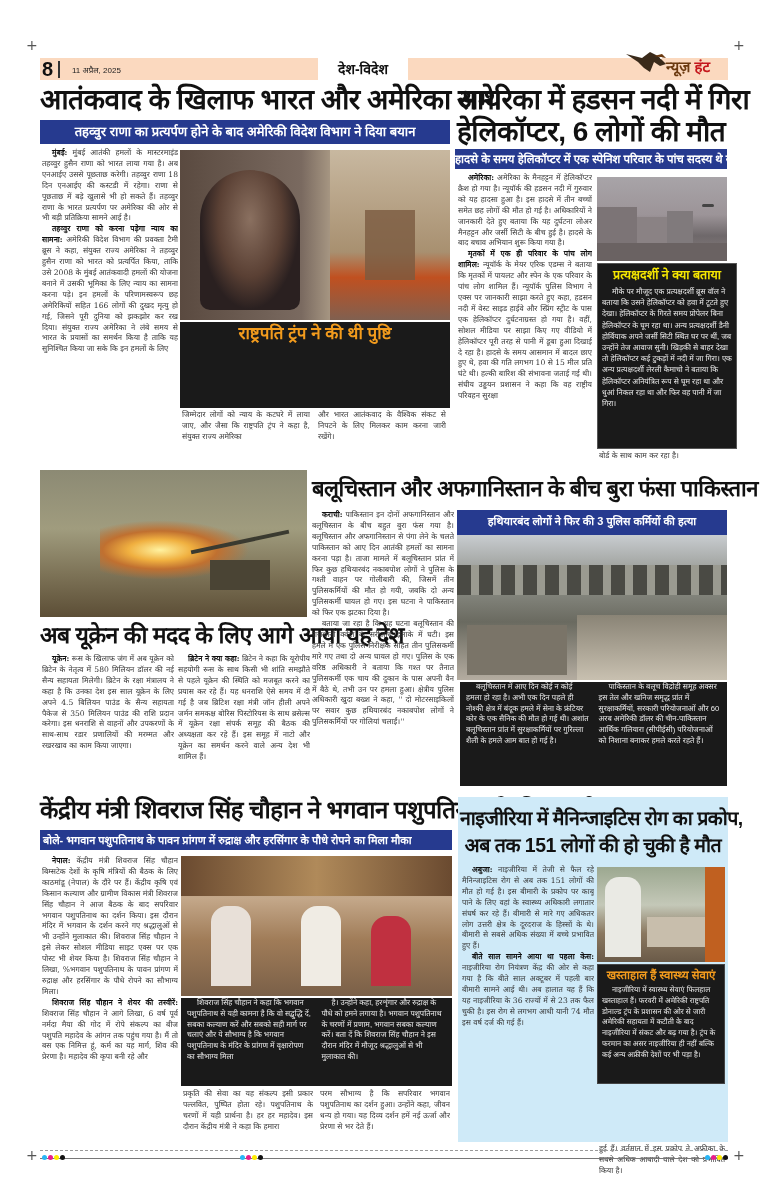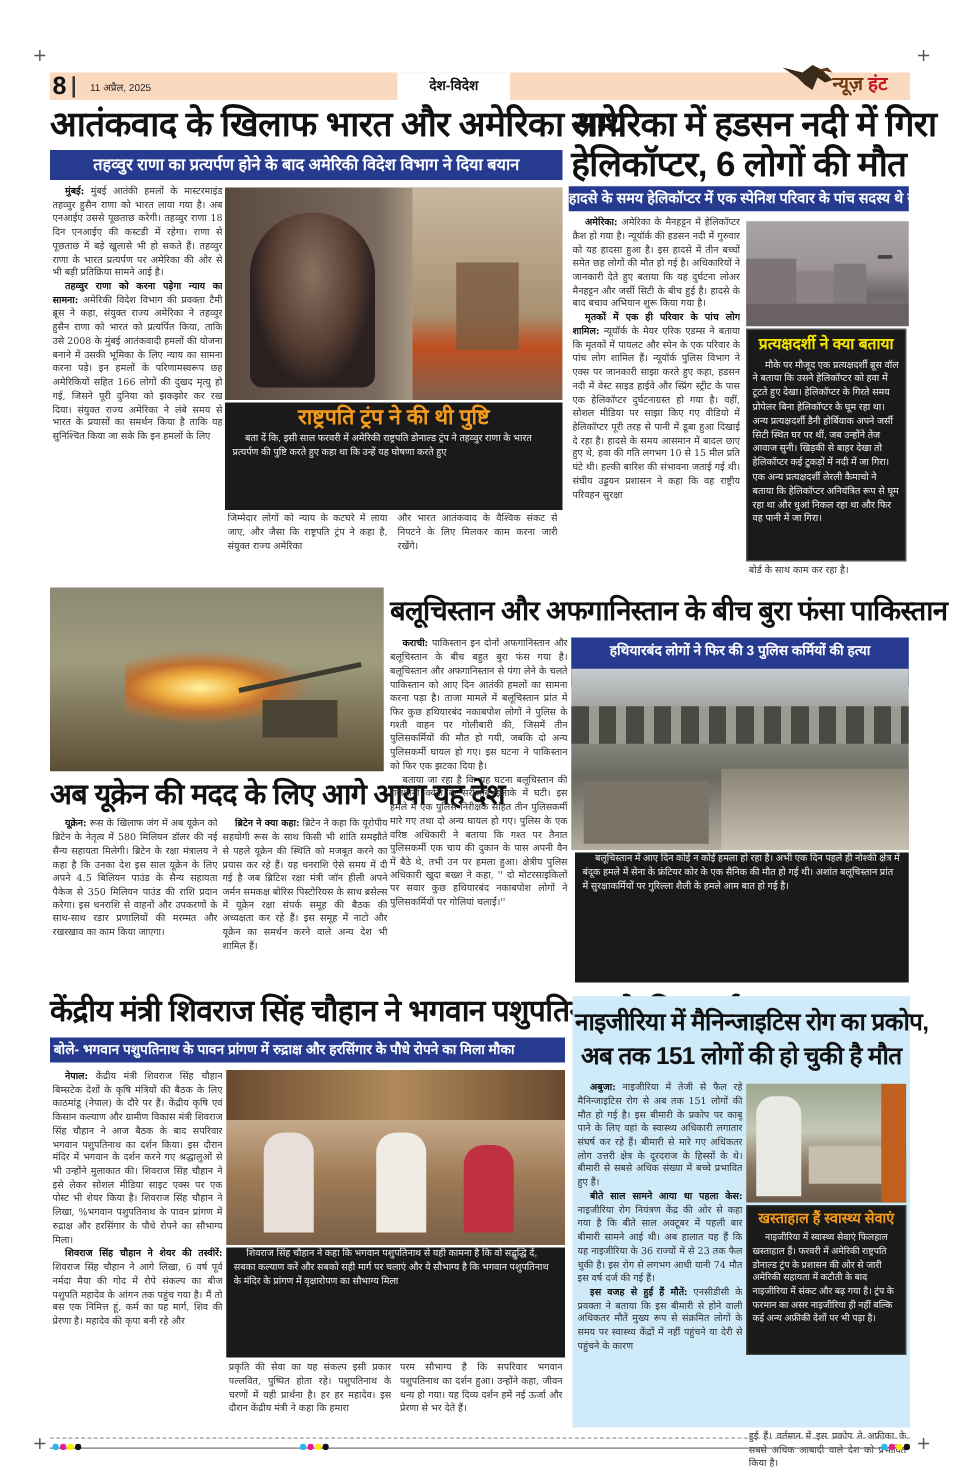--- a/index.html
+++ b/index.html
@@ -4,21 +4,21 @@
 <style>
 *{box-sizing:border-box;margin:0;padding:0}
 html,body{width:768px;height:1187px;background:#fff;overflow:hidden}
 body{position:relative;font-family:"DejaVu Serif",serif;color:#222}
 .abs{position:absolute}
 .crop{position:absolute;color:#555;font-family:"DejaVu Sans",sans-serif;font-size:14px;line-height:14px}
 .headerbar{position:absolute;left:40px;top:58px;width:688px;height:22px;background:#fbd9bf}
 .pageno{position:absolute;left:42px;top:58px;font-family:"Liberation Sans",sans-serif;font-weight:bold;font-size:20px;line-height:22px;color:#111}
 .pagesep{position:absolute;left:58px;top:61px;width:2px;height:17px;background:#333}
 .date{position:absolute;left:72px;top:64px;font-family:"Liberation Sans",sans-serif;font-size:8px;color:#222}
-.section{position:absolute;left:318px;top:58px;width:90px;height:22px;background:#fff;text-align:center;font-family:"Liberation Sans",sans-serif;font-weight:bold;font-size:11px;line-height:22px;color:#111}
+.section{position:absolute;left:318px;top:58px;width:90px;height:22px;background:#fff;text-align:center;font-family:"Liberation Sans",sans-serif;font-weight:bold;font-size:14px;line-height:22px;color:#111}
 .logo{position:absolute;left:624px;top:48px;width:104px;height:32px}
 .logo .bird{position:absolute;left:0;top:0;width:44px;height:30px}
 .logo .txt{position:absolute;left:42px;top:8px;font-family:"Liberation Sans",sans-serif;font-weight:bold;font-size:15px;color:#6b3a10}
 .logo .txt b{color:#c4161c}
 .headline{position:absolute;font-family:"Liberation Sans",sans-serif;font-weight:bold;color:#111;letter-spacing:-0.5px;white-space:nowrap;transform-origin:left top}
 .bluebar{position:absolute;background:#263a8f;color:#fff;font-family:"Liberation Sans",sans-serif;font-weight:bold;text-align:center;white-space:nowrap;overflow:hidden}
 .body{position:absolute;font-size:7.6px;line-height:10.9px;text-align:justify;color:#333;overflow:hidden}
 .body p{text-indent:10px}
 .body b{color:#111}
 .blackbox{position:absolute;background:#1a1a1a;color:#eee;font-family:"Liberation Sans",sans-serif;overflow:hidden}
@@ -62,21 +62,20 @@
 
 <div class="photo" style="left:180px;top:150px;width:270px;height:170px;background:linear-gradient(90deg,#5a4a40 0%,#7a6a60 45%,#b8a890 60%,#c9b8a0 100%)">
   <div style="position:absolute;left:20px;top:20px;width:100px;height:140px;border-radius:50px 50px 10px 10px;background:radial-gradient(ellipse at 50% 35%,#8a7060 0,#5a4034 45%,#2a2020 70%)"></div>
   <div style="position:absolute;left:150px;top:0;width:120px;height:170px;background:linear-gradient(180deg,#c8b8a0,#a89070 60%,#c05020 75%,#806050)"></div>
   <div style="position:absolute;left:185px;top:60px;width:50px;height:70px;background:#7a5a40;opacity:.8"></div>
 </div>
 
 <div class="blackbox" style="left:180px;top:322px;width:270px;height:86px">
   <div class="bx-title" style="color:#f29b1d;font-size:17px;line-height:24px">राष्ट्रपति ट्रंप ने की थी पुष्टि</div>
   <div class="bx-cols">
-    <div>बता दें कि, इसी साल फरवरी में अमेरिकी राष्ट्रपति डोनाल्ड ट्रंप ने तहव्वुर राणा के भारत प्रत्यर्पण की पुष्टि करते हुए कहा था कि उन्हें यह घोषणा करते हुए</div>
   </div>
 </div>
 <div class="body" style="left:182px;top:410px;width:128px;height:36px">जिम्मेदार लोगों को न्याय के कटघरे में लाया जाए, और जैसा कि राष्ट्रपति ट्रंप ने कहा है, संयुक्त राज्य अमेरिका</div>
 <div class="body" style="left:318px;top:410px;width:128px;height:36px">और भारत आतंकवाद के वैश्विक संकट से निपटने के लिए मिलकर काम करना जारी रखेंगे।</div>
 
 <div class="headline" style="left:457px;top:84px;font-size:28px;line-height:32px">अमेरिका में हडसन नदी में गिरा</div>
 <div class="headline" style="left:457px;top:116px;font-size:28px;line-height:32px">हेलिकॉप्टर, 6 लोगों की मौत</div>
 <div class="bluebar" style="left:455px;top:149px;width:272px;height:20px;font-size:11.5px;line-height:20px">हादसे के समय हेलिकॉप्टर में एक स्पेनिश परिवार के पांच सदस्य थे सवार</div>
 
 <div class="body" style="left:458px;top:173px;width:134px;height:295px">
@@ -85,21 +84,21 @@
 </div>
 
 <div class="photo" style="left:597px;top:177px;width:130px;height:84px;background:linear-gradient(180deg,#a8a4a8 0%,#9c9498 45%,#6e686a 70%,#8a8080 100%)">
   <div style="position:absolute;left:0;top:30px;width:40px;height:40px;background:#7c7476"></div>
   <div style="position:absolute;left:40px;top:40px;width:30px;height:30px;background:#8a8284"></div>
   <div style="position:absolute;left:70px;top:34px;width:26px;height:36px;background:#807a7c"></div>
   <div style="position:absolute;left:105px;top:27px;width:12px;height:3px;background:#444;border-radius:2px"></div>
   <div style="position:absolute;left:0;top:66px;width:130px;height:18px;background:#6a6262"></div>
 </div>
 
-<div class="blackbox" style="left:597px;top:263px;width:128px;height:186px;border:1px solid #555">
+<div class="blackbox" style="left:597px;top:263px;width:140px;height:186px;border:1px solid #555">
   <div class="bx-title" style="color:#f5e600;font-size:12.5px;line-height:22px">प्रत्यक्षदर्शी ने क्या बताया</div>
   <div style="font-size:7.6px;line-height:11.2px;padding:0 4px;text-indent:10px">मौके पर मौजूद एक प्रत्यक्षदर्शी ब्रूस वॉल ने बताया कि उसने हेलिकॉप्टर को हवा में टूटते हुए देखा। हेलिकॉप्टर के गिरते समय प्रोपेलर बिना हेलिकॉप्टर के घूम रहा था। अन्य प्रत्यक्षदर्शी डैनी होर्बियाक अपने जर्सी सिटी स्थित घर पर थीं, जब उन्होंने तेज आवाज सुनी। खिड़की से बाहर देखा तो हेलिकॉप्टर कई टुकड़ों में नदी में जा गिरा। एक अन्य प्रत्यक्षदर्शी लेरली कैमाचो ने बताया कि हेलिकॉप्टर अनियंत्रित रूप से घूम रहा था और धुआं निकल रहा था और फिर वह पानी में जा गिरा।</div>
 </div>
 <div class="body" style="left:599px;top:451px;width:128px;height:12px">बोर्ड के साथ काम कर रहा है।</div>
 
 <div class="photo" style="left:40px;top:470px;width:267px;height:147px;background:linear-gradient(180deg,#8c8a74 0%,#a09c7e 40%,#7e7458 70%,#5c4e36 100%)">
   <div style="position:absolute;left:60px;top:50px;width:150px;height:60px;background:radial-gradient(ellipse at 40% 50%,#fff2a0 0,#f0b040 25%,#c07030 45%,rgba(120,100,80,0) 70%)"></div>
   <div style="position:absolute;left:150px;top:70px;width:100px;height:4px;background:#3a3a30;transform:rotate(-12deg)"></div>
   <div style="position:absolute;left:170px;top:90px;width:60px;height:30px;background:#4a4434"></div>
 </div>
@@ -118,50 +117,51 @@
 </div>
 <div class="bluebar" style="left:457px;top:510px;width:270px;height:39px;font-size:11px;line-height:22px">हथियारबंद लोगों ने फिर की 3 पुलिस कर्मियों की हत्या</div>
 <div class="photo" style="left:457px;top:535px;width:270px;height:145px;background:linear-gradient(180deg,#c8ccd0 0%,#8a8c84 35%,#6a6a60 60%,#b4aca0 100%)">
   <div style="position:absolute;left:0;top:30px;width:270px;height:30px;background:repeating-linear-gradient(90deg,#4a4a44 0 14px,#9a9a90 14px 22px)"></div>
   <div style="position:absolute;left:120px;top:80px;width:150px;height:65px;background:linear-gradient(180deg,#8a8476,#c8c0b0)"></div>
   <div style="position:absolute;left:10px;top:90px;width:100px;height:50px;background:#7a7468"></div>
 </div>
 <div class="blackbox" style="left:460px;top:682px;width:267px;height:104px">
   <div class="bx-cols">
     <div>बलूचिस्तान में आए दिन कोई न कोई हमला हो रहा है। अभी एक दिन पहले ही नोश्की क्षेत्र में बंदूक हमले में सेना के फ्रंटियर कोर के एक सैनिक की मौत हो गई थी। अशांत बलूचिस्तान प्रांत में सुरक्षाकर्मियों पर गुरिल्ला शैली के हमले आम बात हो गई है।</div>
+    <div>पाकिस्तान के बलूच विद्रोही समूह अक्सर इस तेल और खनिज समृद्ध प्रांत में सुरक्षाकर्मियों, सरकारी परियोजनाओं और 60 अरब अमेरिकी डॉलर की चीन-पाकिस्तान आर्थिक गलियारा (सीपीईसी) परियोजनाओं को निशाना बनाकर हमले करते रहते हैं।</div>
   </div>
 </div>
 
 <div class="headline" style="left:40px;top:794px;font-size:24px;line-height:32px">केंद्रीय मंत्री शिवराज सिंह चौहान ने भगवान पशुपतिनाथ के किए दर्शन</div>
 <div class="bluebar" style="left:40px;top:830px;width:412px;height:20px;font-size:11px;line-height:20px;text-align:left;padding-left:3px">बोले- भगवान पशुपतिनाथ के पावन प्रांगण में रुद्राक्ष और हरसिंगार के पौधे रोपने का मिला मौका</div>
 <div class="body" style="left:42px;top:856px;width:136px;height:290px">
   <p><b>नेपाल:</b><span> केंद्रीय मंत्री शिवराज सिंह चौहान बिम्सटेक देशों के कृषि मंत्रियों की बैठक के लिए काठमांडू (नेपाल) के दौरे पर हैं। केंद्रीय कृषि एवं किसान कल्याण और ग्रामीण विकास मंत्री शिवराज सिंह चौहान ने आज बैठक के बाद सपरिवार भगवान पशुपतिनाथ का दर्शन किया। इस दौरान मंदिर में भगवान के दर्शन करने गए श्रद्धालुओं से भी उन्होंने मुलाकात की। शिवराज सिंह चौहान ने इसे लेकर सोशल मीडिया साइट एक्स पर एक पोस्ट भी शेयर किया है। शिवराज सिंह चौहान ने लिखा, %भगवान पशुपतिनाथ के पावन प्रांगण में रुद्राक्ष और हरसिंगार के पौधे रोपने का सौभाग्य मिला।</span></p>
   <p><b>शिवराज सिंह चौहान ने शेयर की तस्वीरें:</b><span> शिवराज सिंह चौहान ने आगे लिखा, 6 वर्ष पूर्व नर्मदा मैया की गोद में रोपे संकल्प का बीज पशुपति महादेव के आंगन तक पहुंच गया है। मैं तो बस एक निमित्त हूं, कर्म का यह मार्ग, शिव की प्रेरणा है। महादेव की कृपा बनी रहे और</span></p>
 </div>
 <div class="photo" style="left:181px;top:856px;width:271px;height:140px;background:linear-gradient(180deg,#9a8470 0%,#c4a88a 30%,#a07c58 60%,#7a6048 100%)">
   <div style="position:absolute;left:0;top:0;width:271px;height:40px;background:linear-gradient(90deg,#6a4a30,#b08a5a,#6a4a30)"></div>
   <div style="position:absolute;left:30px;top:50px;width:40px;height:80px;background:#e8e0d8;border-radius:16px 16px 0 0"></div>
   <div style="position:absolute;left:120px;top:50px;width:40px;height:80px;background:#f0ece4;border-radius:16px 16px 0 0"></div>
   <div style="position:absolute;left:190px;top:60px;width:40px;height:70px;background:#c03040;border-radius:16px 16px 0 0"></div>
 </div>
 <div class="blackbox" style="left:181px;top:998px;width:271px;height:88px">
   <div class="bx-cols">
     <div>शिवराज सिंह चौहान ने कहा कि भगवान पशुपतिनाथ से यही कामना है कि वो सद्बुद्धि दें, सबका कल्याण करें और सबको सही मार्ग पर चलाएं और ये सौभाग्य है कि भगवान पशुपतिनाथ के मंदिर के प्रांगण में वृक्षारोपण का सौभाग्य मिला</div>
+    <div>है। उन्होंने कहा, हरशृंगार और रुद्राक्ष के पौधे को हमने लगाया है। भगवान पशुपतिनाथ के चरणों में प्रणाम, भगवान सबका कल्याण करें। बता दें कि शिवराज सिंह चौहान ने इस दौरान मंदिर में मौजूद श्रद्धालुओं से भी मुलाकात की।</div>
   </div>
 </div>
 <div class="body" style="left:183px;top:1089px;width:130px;height:52px">प्रकृति की सेवा का यह संकल्प इसी प्रकार पल्लवित, पुष्पित होता रहे। पशुपतिनाथ के चरणों में यही प्रार्थना है। हर हर महादेव। इस दौरान केंद्रीय मंत्री ने कहा कि हमारा</div>
 <div class="body" style="left:320px;top:1089px;width:130px;height:52px">परम सौभाग्य है कि सपरिवार भगवान पशुपतिनाथ का दर्शन हुआ। उन्होंने कहा, जीवन धन्य हो गया। यह दिव्य दर्शन हमें नई ऊर्जा और प्रेरणा से भर देते हैं।</div>
 
 <div class="abs" style="left:458px;top:797px;width:270px;height:345px;background:#cfeaf8"></div>
 <div class="headline" style="left:460px;top:805px;width:266px;text-align:center;font-size:19.5px;line-height:27px">नाइजीरिया में मैनिन्जाइटिस रोग का प्रकोप,</div>
 <div class="headline" style="left:460px;top:832px;width:266px;text-align:center;font-size:19.5px;line-height:27px">अब तक 151 लोगों की हो चुकी है मौत</div>
 <div class="body" style="left:462px;top:865px;width:132px;height:270px">
   <p><b>अबुजा:</b><span> नाइजीरिया में तेजी से फैल रहे मैनिन्जाइटिस रोग से अब तक 151 लोगों की मौत हो गई है। इस बीमारी के प्रकोप पर काबू पाने के लिए वहां के स्वास्थ्य अधिकारी लगातार संघर्ष कर रहे हैं। बीमारी से मारे गए अधिकतर लोग उत्तरी क्षेत्र के दूरदराज के हिस्सों के थे। बीमारी से सबसे अधिक संख्या में बच्चे प्रभावित हुए हैं।</span></p>
   <p><b>बीते साल सामने आया था पहला केस:</b><span> नाइजीरिया रोग नियंत्रण केंद्र की ओर से कहा गया है कि बीते साल अक्टूबर में पहली बार बीमारी सामने आई थी। अब हालात यह हैं कि यह नाइजीरिया के 36 राज्यों में से 23 तक फैल चुकी है। इस रोग से लगभग आधी यानी 74 मौत इस वर्ष दर्ज की गई हैं।</span></p>
-  <p><b>इस वजह से हुई हैं मौतें:</b><span> एनसीडीसी के प्रवक्ता ने बताया कि इस बीमारी से होने वाली अधिकतर मौतें मुख्य रूप से संक्रमित लोगों के समय पर स्वास्थ्य केंद्रों में नहीं पहुंचने या देरी से पहुंचने के कारण</span></p>
 </div>
 <div class="photo" style="left:597px;top:867px;width:128px;height:95px;background:linear-gradient(180deg,#9ca890 0%,#c4c8b8 40%,#8a7860 70%,#6a5a48 100%)">
   <div style="position:absolute;left:8px;top:10px;width:36px;height:80px;background:#eaeae4;border-radius:14px 14px 0 0"></div>
   <div style="position:absolute;left:50px;top:50px;width:70px;height:30px;background:#c8beac"></div>
   <div style="position:absolute;left:108px;top:0;width:20px;height:95px;background:#c06020"></div>
 </div>
 <div class="blackbox" style="left:597px;top:964px;width:128px;height:120px;border:1px solid #444">
   <div class="bx-title" style="color:#f29b1d;font-size:11.5px;line-height:20px">खस्ताहाल हैं स्वास्थ्य सेवाएं</div>
   <div style="font-size:7.4px;line-height:10.8px;padding:0 4px;text-indent:10px">नाइजीरिया में स्वास्थ्य सेवाएं फिलहाल खस्ताहाल हैं। फरवरी में अमेरिकी राष्ट्रपति डोनाल्ड ट्रंप के प्रशासन की ओर से जारी अमेरिकी सहायता में कटौती के बाद नाइजीरिया में संकट और बढ़ गया है। ट्रंप के फरमान का असर नाइजीरिया ही नहीं बल्कि कई अन्य अफ्रीकी देशों पर भी पड़ा है।</div>
 </div>

